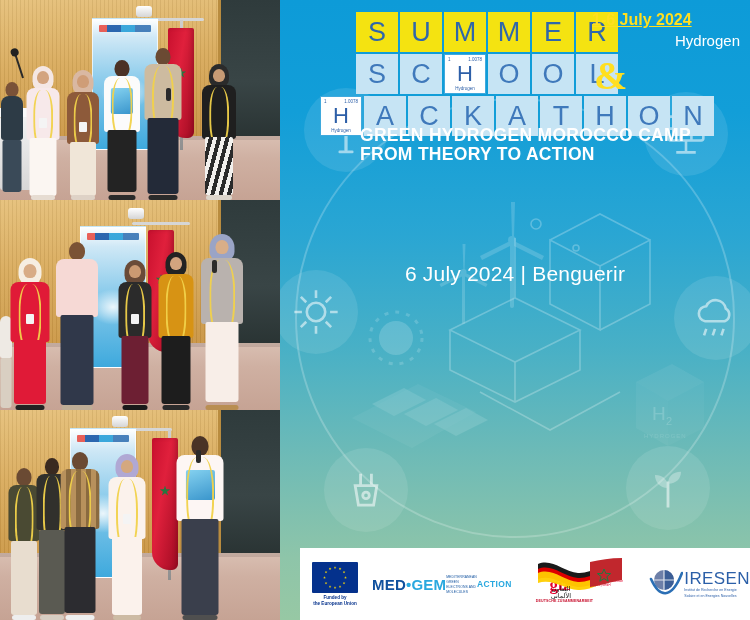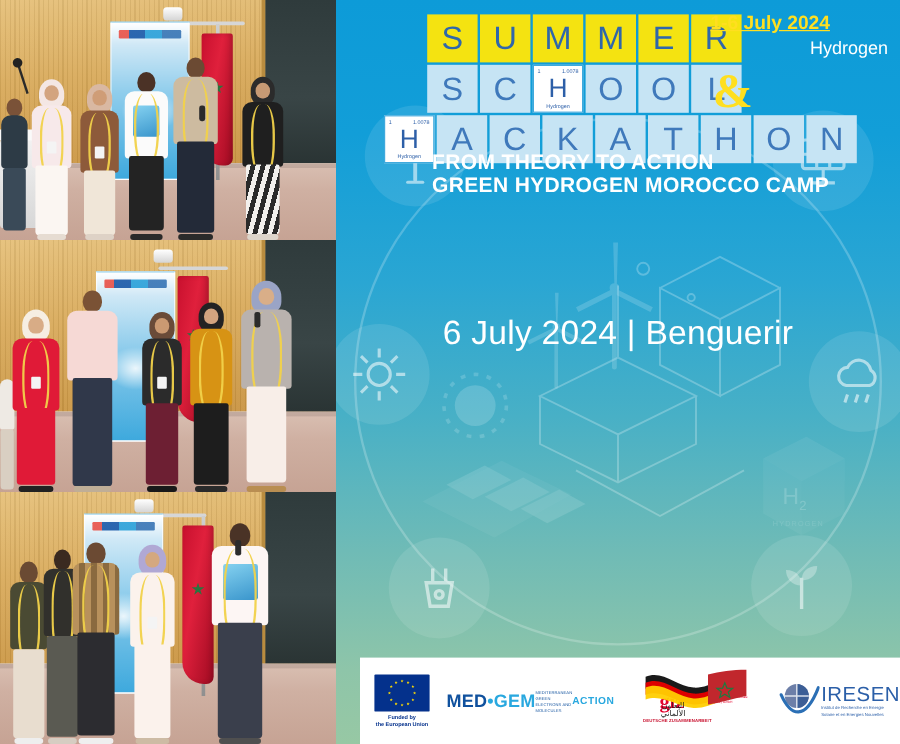--- a/index.html
+++ b/index.html
@@ -208,21 +208,21 @@
     color:#ffdf20; font-size:40px; font-weight:bold; line-height:40px;
     font-family:"Liberation Serif", serif;
   }
   .tagline {
     position:absolute; left:80px; top:126px; color:#ffffff;
     font-size:17.5px; font-weight:bold; line-height:19px; letter-spacing:.3px;
   }
 
   
   .center-block { position:absolute; left:0; right:0; top:262px; text-align:center; }
-  .ev-date { color:#ffffff; font-size:28px; font-weight:400; letter-spacing:.2px; }
+  .ev-date { color:#ffffff; font-size:21px; font-weight:400; letter-spacing:.2px; }
   .ev-title {
     color:#ffe81a; font-size:50px; font-weight:bold; letter-spacing:3px;
     line-height:56px; margin-top:2px;
   }
 
   .hashtags {
     position:absolute; left:52px; top:508px; color:#ffffff;
     font-size:21px; font-weight:600; font-variant:small-caps; letter-spacing:.4px;
   }
 
@@ -624,22 +624,22 @@
       </div>
     </div>
 
     <div class="date-block">
       <div class="date-main">1-6 July 2024</div>
       <div class="date-city">Hydrogen</div>
     </div>
     <div class="ampersand">&amp;</div>
 
     <div class="tagline">
+      <div>GREEN HYDROGEN MOROCCO CAMP</div>
       <div>FROM THEORY TO ACTION</div>
-      <div>GREEN HYDROGEN MOROCCO CAMP</div>
     </div>
 
     <div class="center-block">
       <div class="ev-date">6 July 2024  |  Benguerir</div>
     </div>
 
   </div>
 
   <div class="logobar">
 

